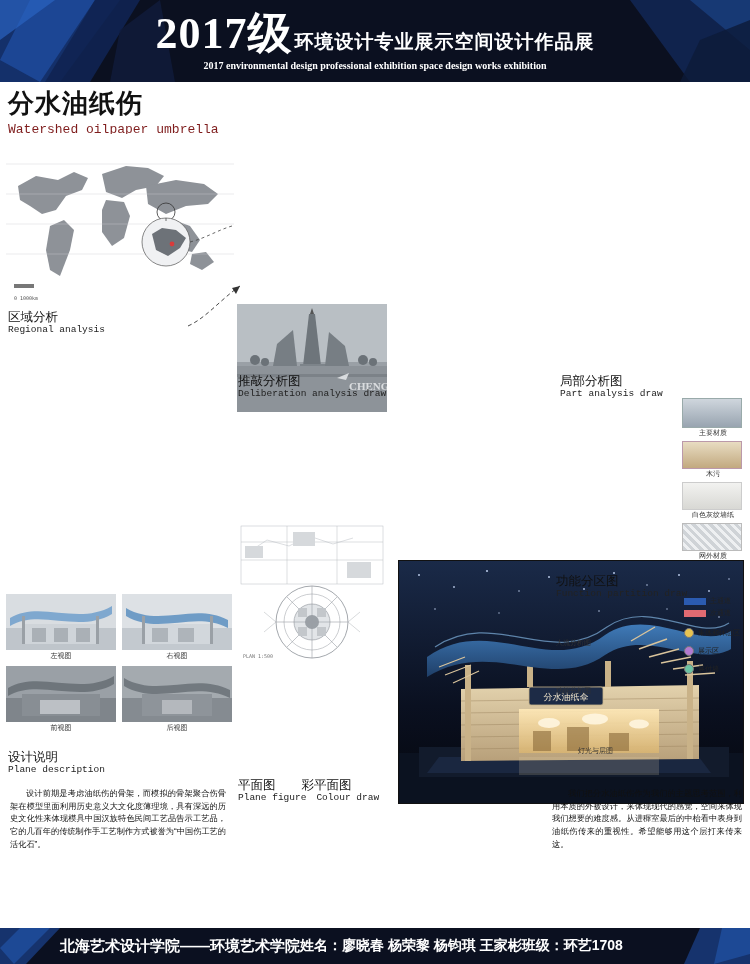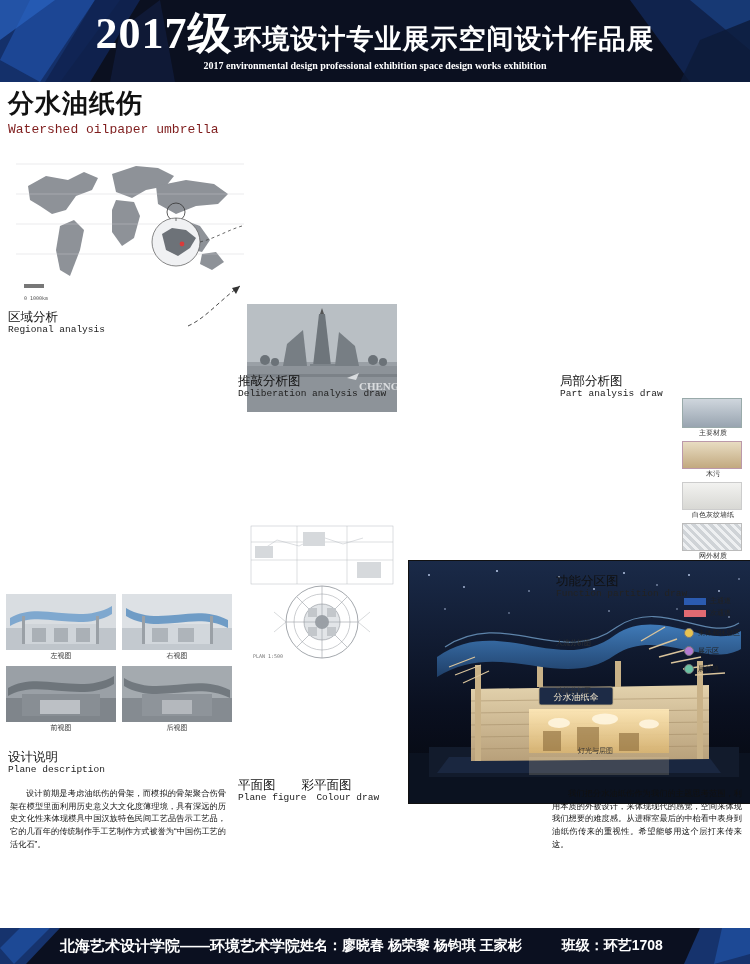--- a/index.html
+++ b/index.html
@@ -32,38 +32,38 @@
     display: flex; align-items: baseline;
     line-height: 1;
   }
   .hdr-year {
     font-family: "Liberation Serif", serif;
     font-size: 44px;
     font-weight: 700;
     letter-spacing: 1px;
   }
   .hdr-cn {
-    font-size: 27px;
+    font-size: 19px;
     font-weight: 700;
     letter-spacing: 1px;
     padding-left: 2px;
   }
   .hdr-line2 {
     font-family: "Liberation Serif", serif;
     font-size: 10px;
     font-weight: 700;
     margin-top: 4px;
     letter-spacing: 0px;
   }
   
   .sheet {
     position: relative;
     width: 750px;
     height: 846px;
-    padding: 4px 6px 0 10px;
+    padding: 4px 6px 0 0;
   }
   .panel { position: absolute; }
   
   .ph { position: relative; overflow: hidden; }
   .cap-cn { font-size: 12.5px; color: #111; line-height: 1.15; }
   .cap-en { font-family: "Liberation Mono", monospace; font-size: 9.5px; color: #222; line-height: 1.2; }
   .title-cn { font-size: 26px; font-weight: 700; color: #111; letter-spacing: 1px;}
   .title-en { font-family: Liberation Mono, monospace; font-size: 13px; color: #7f1d1d; margin-top: 1px;}
   .mini-cap { font-size: 7px; color: #333; text-align: center; }
 
@@ -77,21 +77,21 @@
   }
   .footer-inner {
     position: absolute; inset: 0;
     display: flex; align-items: center;
     color: #fff;
     font-size: 15px;
     font-weight: 700;
   }
   .f-left { margin-left: 60px; }
   .f-mid  { }
-  .f-right{ margin-left: 40px; }
+  .f-right{ }
   .f-sub { font-size: 14px; font-weight: 700; }
 
   .legend-dot {
     width: 10px; height: 10px; border-radius: 50%;
     border: 1px solid #777; display: inline-block;
   }
   .legend-row { display: flex; align-items: center; gap: 4px; font-size: 7px; color: #222; }
   .legend-bar { width: 22px; height: 7px; display: inline-block; }
 
   .desc-text {

